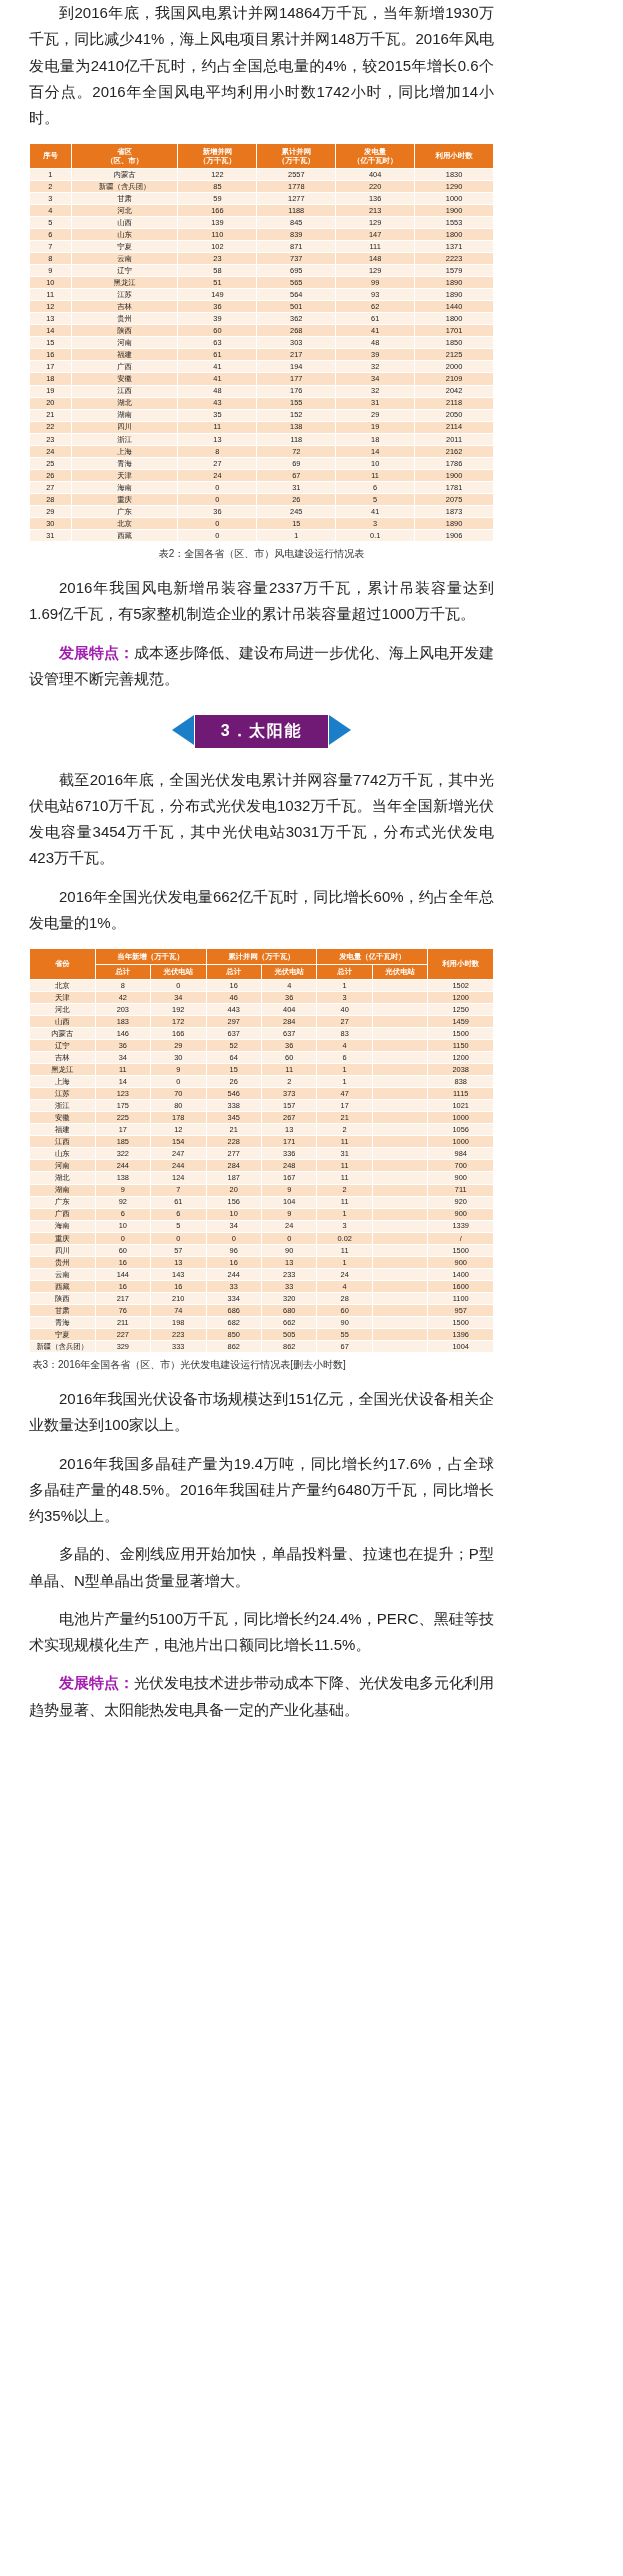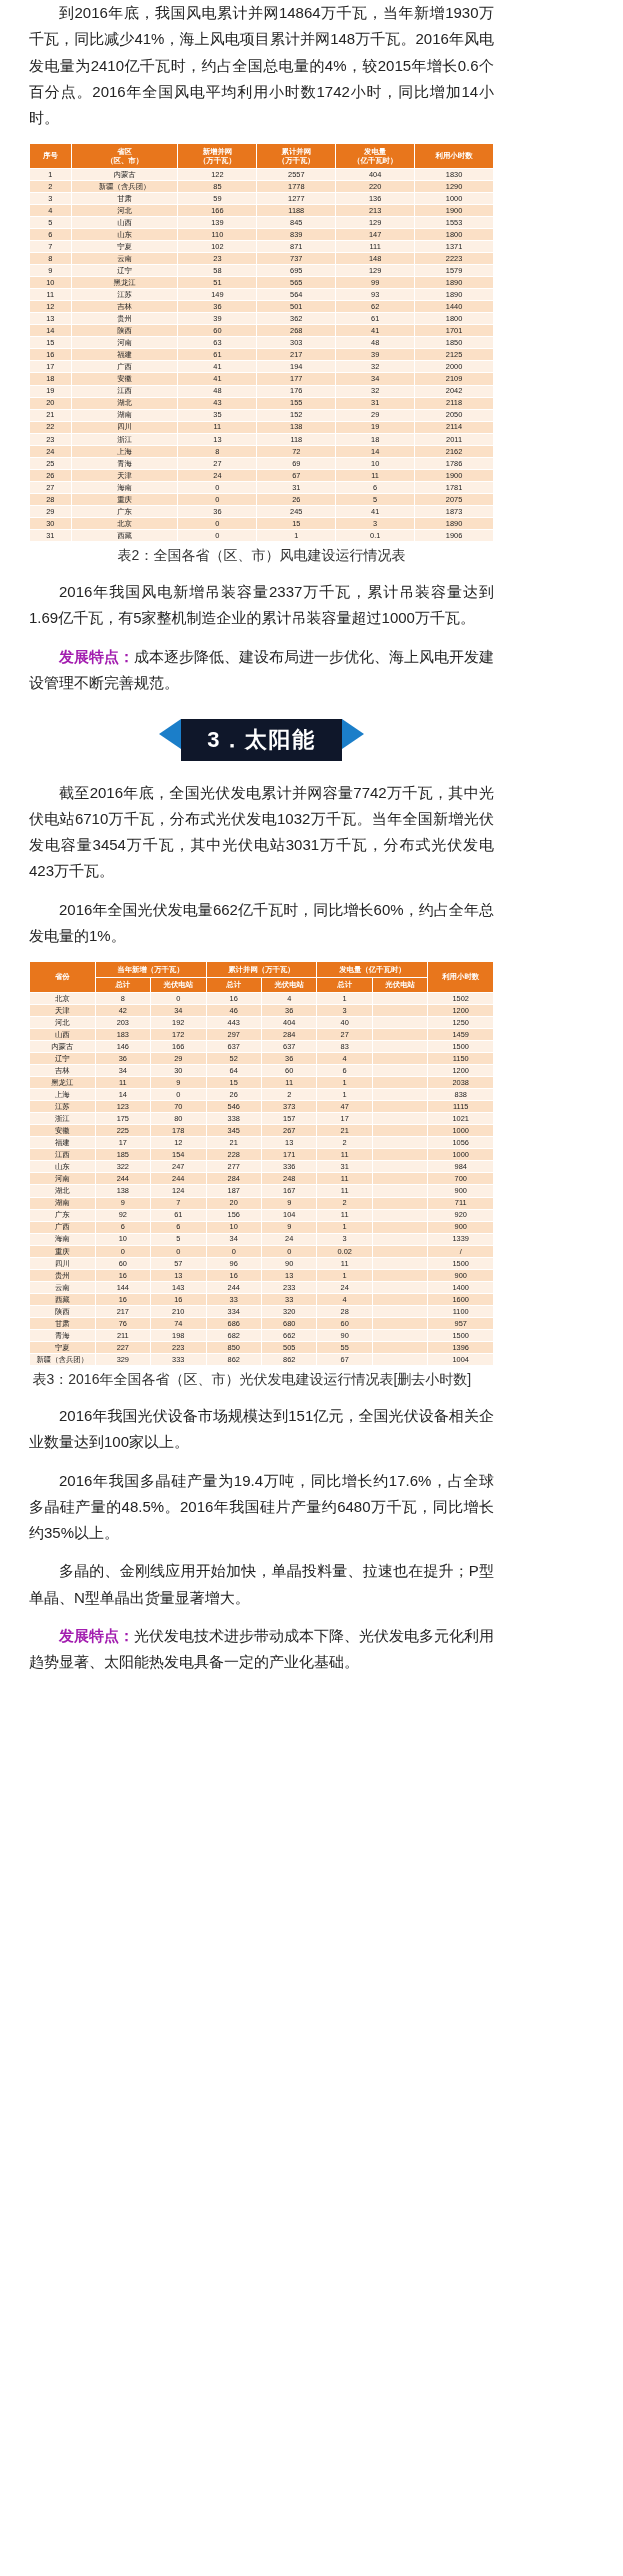--- a/index.html
+++ b/index.html
@@ -40,23 +40,23 @@
   .banner-wrap {
     display: flex;
     justify-content: center;
     align-items: center;
     margin: 22.5px 0 19px 0;
   }
   .banner {
     position: relative;
     display: inline-flex;
     align-items: center;
-    background: #0f172a;
+    background: #701a75;
     color: #ffffff;
-    font-size: 22px;
+    font-size: 16px;
     font-weight: bold;
     letter-spacing: 1.7px;
     padding: 6px 26px 6px 26px;
   }
   .banner::before {
     content: "";
     position: absolute;
     left: -22.5px;
     top: 0;
     width: 0; height: 0;
@@ -96,21 +96,21 @@
     font-weight: bold;
     font-size: 7.4px;
     padding: 2.6px 0.9px;
     border: 0.9px solid #ffffff;
   }
   table.data tbody tr.odd td { background: #fdf0e4; }
   table.data tbody tr.even td { background: #fbe0c6; }
   table.data tbody td { color: #222; }
   table.data tbody td.first { color: #222; }
   .tbl-caption {
-    font-size: 14px;
+    font-size: 10px;
     text-align: center;
     color: #333;
     margin: 5.2px 0 14px 0;
   }
   .tbl-caption.left {
     text-align: left;
     padding-left: 3.5px;
   }
   
   table.t3 { font-size: 7.4px; }
@@ -751,20 +751,21 @@
             <td>1004</td>
           </tr>
         </tbody>
     </table>
     <div class="tbl-caption left">表3：2016年全国各省（区、市）光伏发电建设运行情况表[删去小时数]</div>
   </div>
 
   <p class="para">2016年我国光伏设备市场规模达到151亿元，全国光伏设备相关企业数量达到100家以上。</p>
   <p class="para">2016年我国多晶硅产量为19.4万吨，同比增长约17.6%，占全球多晶硅产量的48.5%。2016年我国硅片产量约6480万千瓦，同比增长约35%以上。</p>
   <p class="para">多晶的、金刚线应用开始加快，单晶投料量、拉速也在提升；P型单晶、N型单晶出货量显著增大。</p>
+  <p class="para">电池片产量约5100万千瓦，同比增长约24.4%，PERC、黑硅等技术实现规模化生产，电池片出口额同比增长11.5%。</p>
 
   <div class="feature-line">
     <span class="feature-label">发展特点：</span><span>光伏发电技术进步带动成本下降、光伏发电多元化利用趋势显著、太阳能热发电具备一定的产业化基础。</span>
   </div>
 
 
 </div>
 
 
 </body></html>

